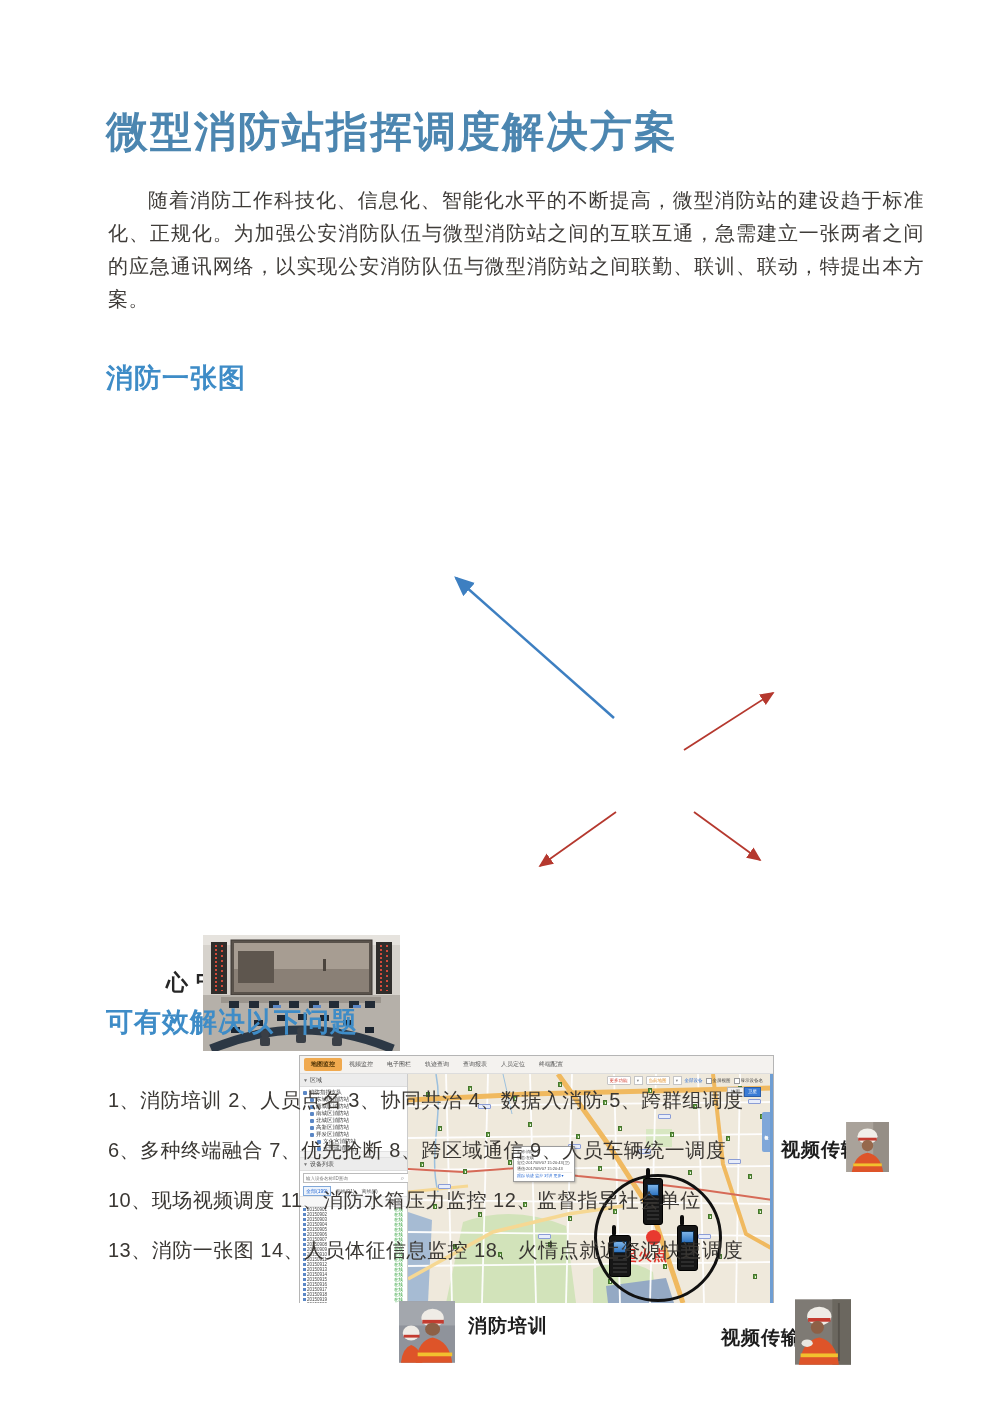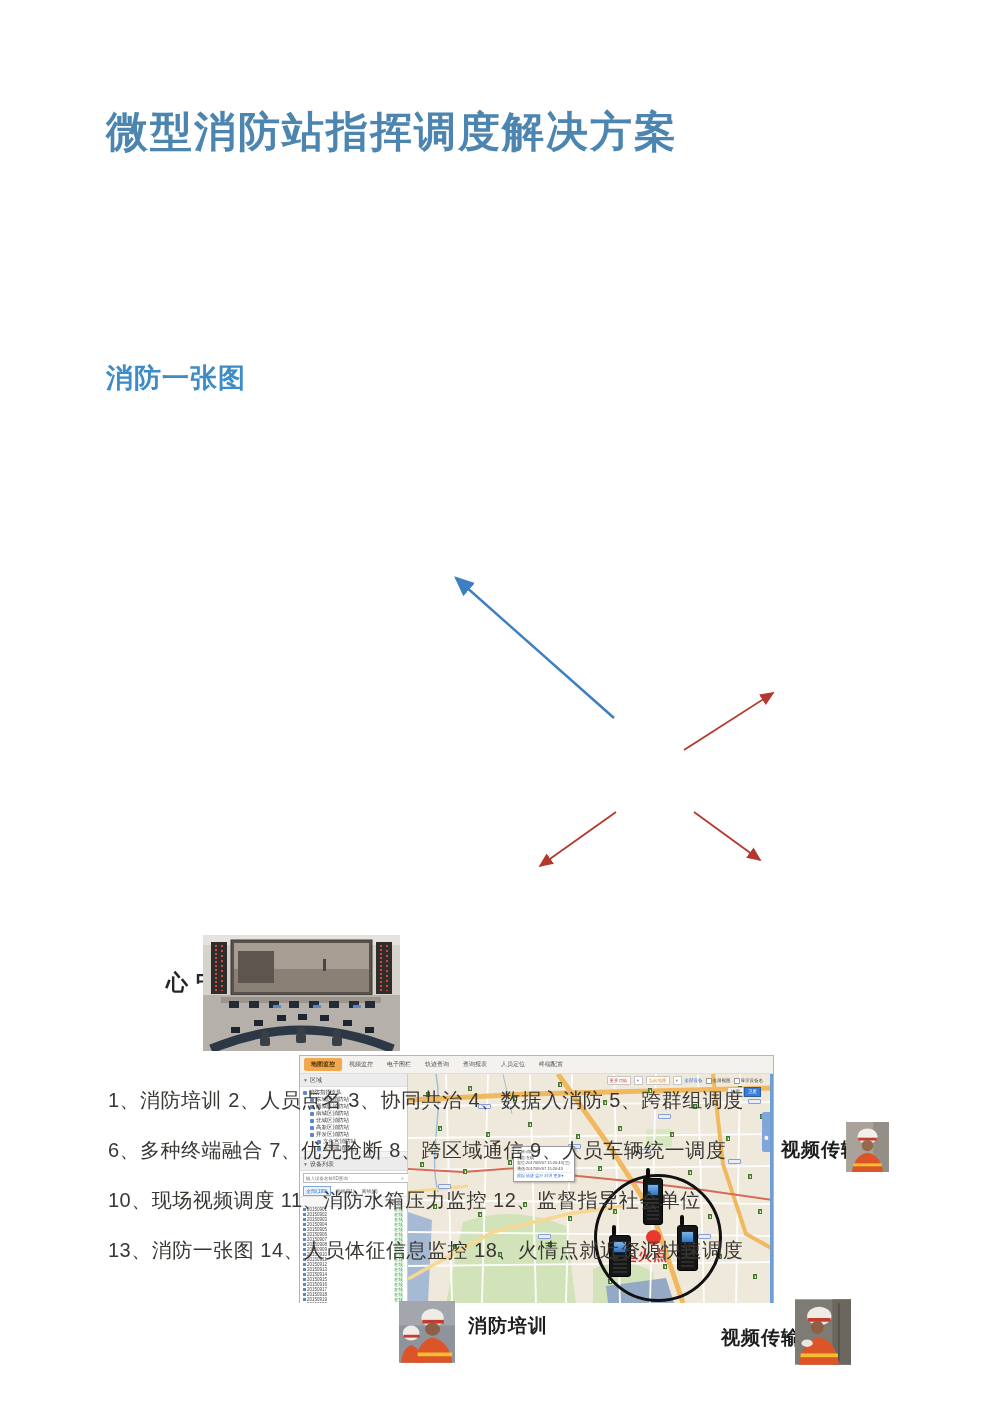--- a/index.html
+++ b/index.html
@@ -95,20 +95,21 @@
   .poi{position:absolute;width:4px;height:5px;background:#67a647;border:1px solid #46752e;box-sizing:border-box;}
   .poi::after{content:"";position:absolute;left:1px;top:1px;width:1px;height:2px;background:#e9f3df;}
   .rchip{position:absolute;width:13px;height:5px;background:#e8edfa;border:1px solid #8b9dd6;border-radius:1px;box-sizing:border-box;}
 </style>
 </head>
 <body>
 
 <div class="page">
 
   <div class="doc-title">微型消防站指挥调度解决方案</div>
+  <div class="intro">随着消防工作科技化、信息化、智能化水平的不断提高，微型消防站的建设趋于标准化、正规化。为加强公安消防队伍与微型消防站之间的互联互通，急需建立一张两者之间的应急通讯网络，以实现公安消防队伍与微型消防站之间联勤、联训、联动，特提出本方案。</div>
   <div class="sec-head sec-network">消防一张图</div>
 
   <div class="diagram">
 
     <div class="cc-label">指挥中心</div>
 
     <div class="cc-photo">
       <svg width="197" height="116" viewBox="0 0 197 116">
         <rect x="0" y="0" width="197" height="116" fill="#d6d2cc"></rect>
         <rect x="0" y="0" width="197" height="10" fill="#e6e3de"></rect>
@@ -554,20 +555,21 @@
         <ellipse cx="26" cy="18" rx="13" ry="10" fill="#efece6"></ellipse>
           <rect x="14" y="20" width="24" height="4" fill="#c43c30"></rect>
         <ellipse cx="24" cy="30" rx="7" ry="7" fill="#8d6046"></ellipse>
         <path d="M4,70 Q8,44 26,41 Q44,45 47,70 Z" fill="#de5429"></path>
         <rect x="6" y="58" width="40" height="4" fill="#f2c12e"></rect>
         <ellipse cx="13" cy="47" rx="6" ry="4" fill="#e9e7e1"></ellipse>
       </svg>
     </div>
   </div>
 
+  <div class="sec-head sec-problems">可有效解决以下问题</div>
   <div class="problems">
 
       <div class="pline">1、消防培训  2、人员点名  3、协同共治  4、数据入消防  5、跨群组调度</div>
 
       <div class="pline">6、多种终端融合  7、优先抢断  8、跨区域通信  9、人员车辆统一调度</div>
 
       <div class="pline">10、现场视频调度  11、消防水箱压力监控  12、监督指导社会单位</div>
 
       <div class="pline">13、消防一张图  14、人员体征信息监控  18、火情点就近资源快速调度</div>
 

